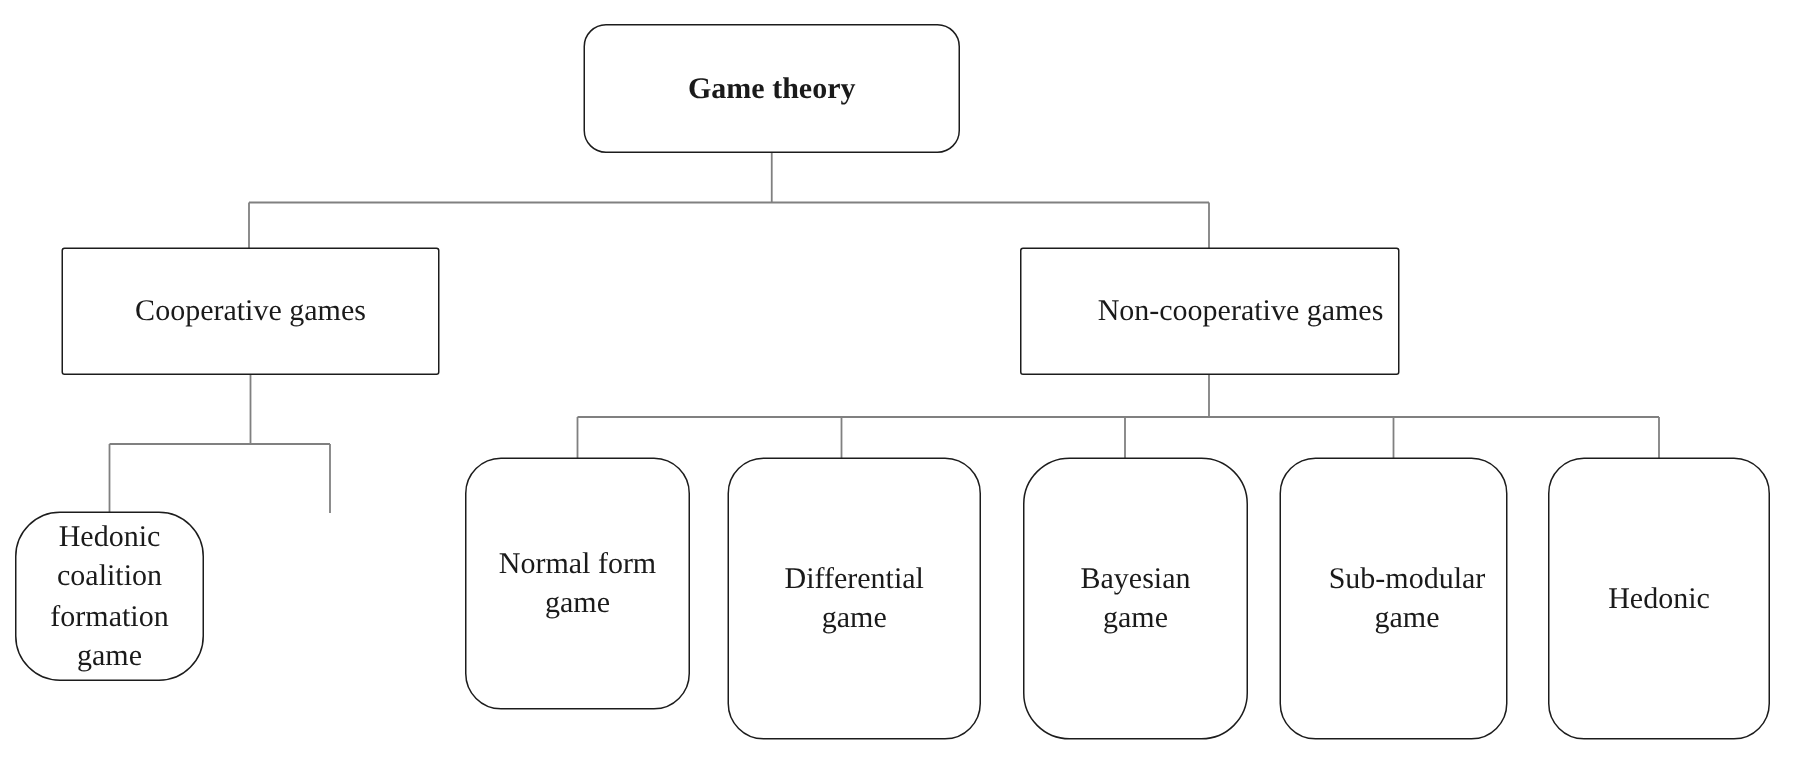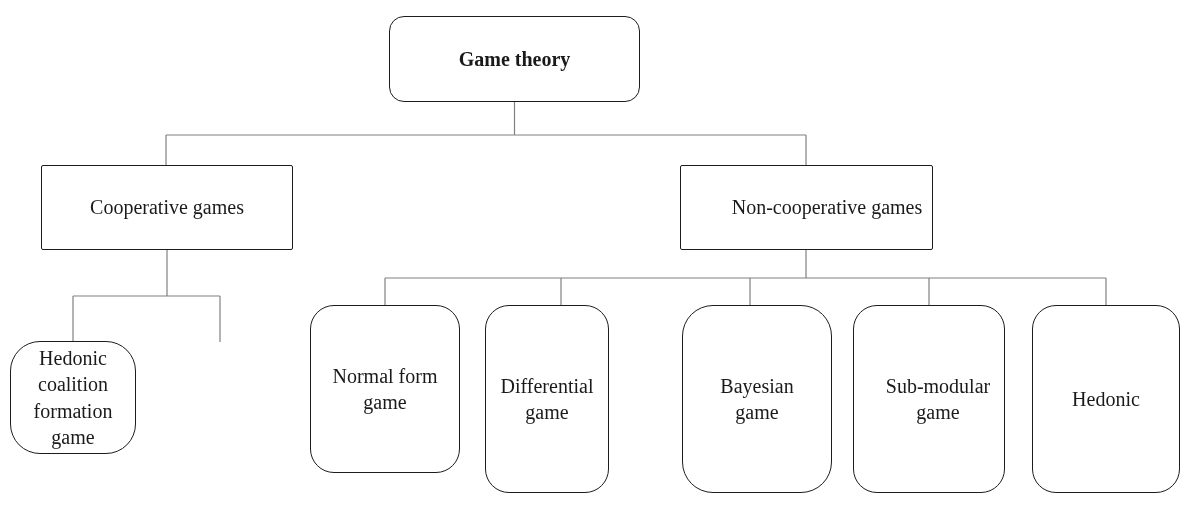--- a/index.html
+++ b/index.html
@@ -43,21 +43,21 @@
   .node.small { border-radius: 30px; }
   .node.tall  { border-radius: 24px; }
 
   
   #n-root      { left: 389px;  top: 16px;  width: 251px; height: 86px;  }
   #n-coop      { left: 41px;   top: 165px; width: 252px; height: 85px;  }
   #n-noncoop   { left: 680px;  top: 165px; width: 253px; height: 85px; padding-left: 47px;  }
   #n-hedonic   { left: 10px;   top: 341px; width: 126px; height: 113px; }
   #n-nf-coop   { left: 148px;  top: 341px; width: 144px; height: 113px; }
   #n-nf        { left: 310px;  top: 305px; width: 150px; height: 168px; }
-  #n-diff      { left: 485px;  top: 305px; width: 124px; height: 188px; }
+  #n-diff      { left: 485px;  top: 305px; width: 169px; height: 188px; }
   #n-bayes     { left: 682px;  top: 305px; width: 150px; height: 188px; border-radius: 31px; }
   #n-sub       { left: 853px;  top: 305px; width: 152px; height: 188px; padding-left: 24px; }
   #n-others    { left: 1032px; top: 305px; width: 148px; height: 188px; }
 </style>
 </head>
 <body>
 
 <div id="canvas">
 
   <svg id="edges" viewBox="0 0 1196 510" xmlns="http://www.w3.org/2000/svg">

